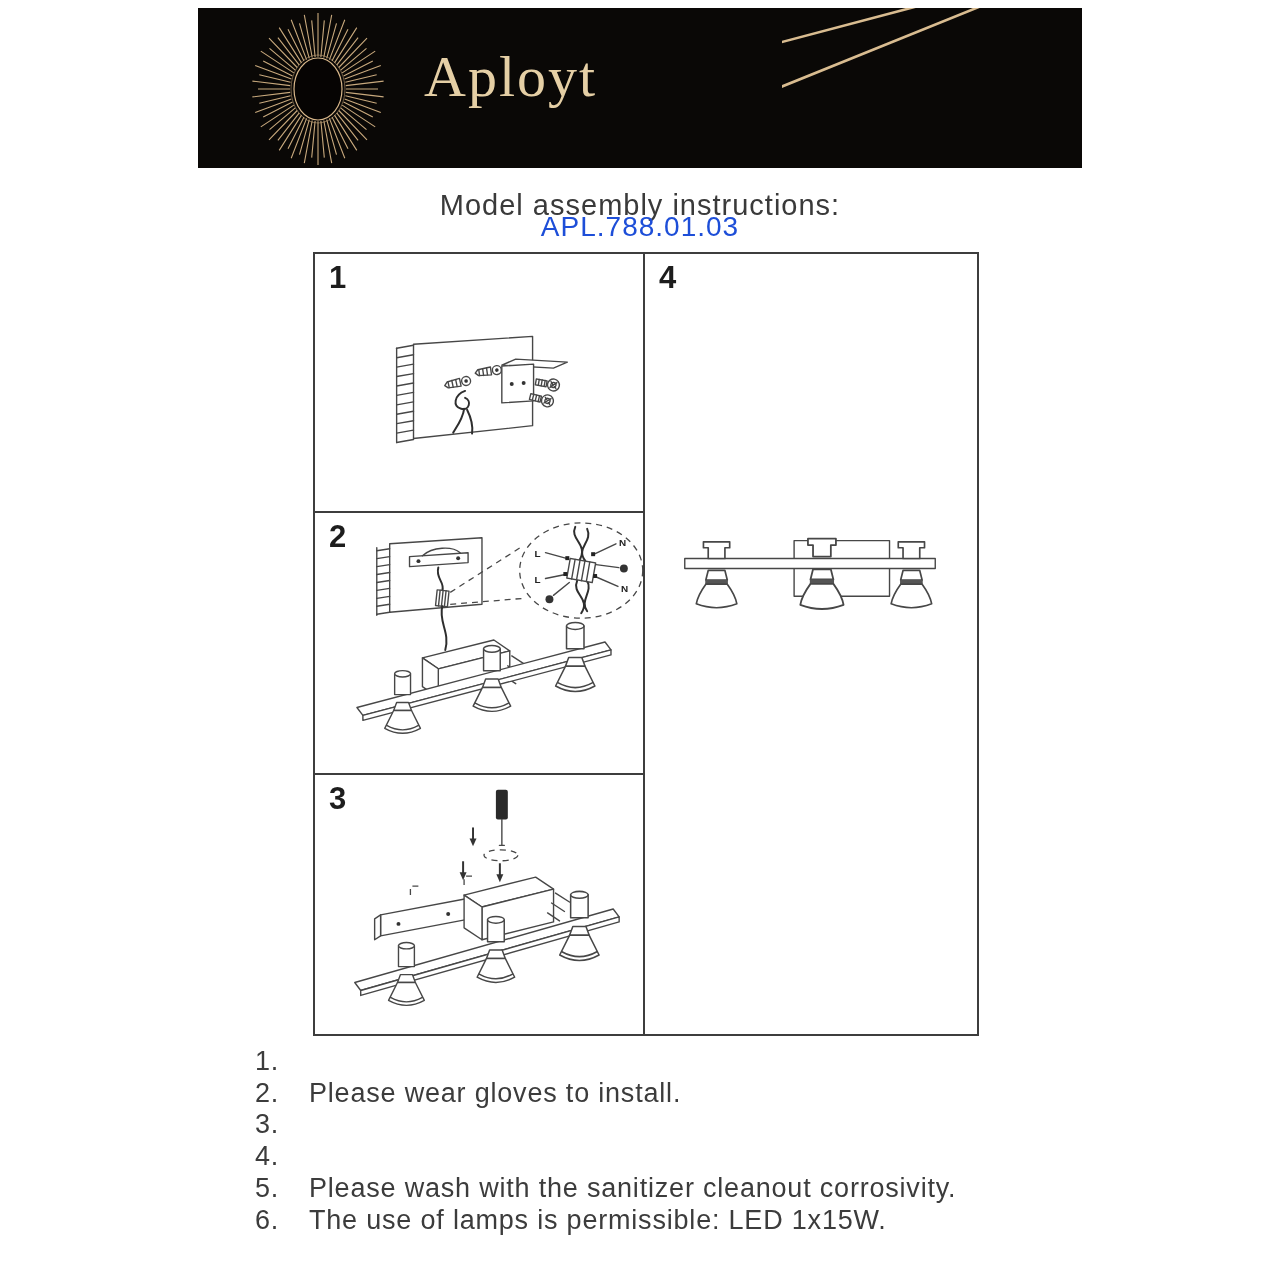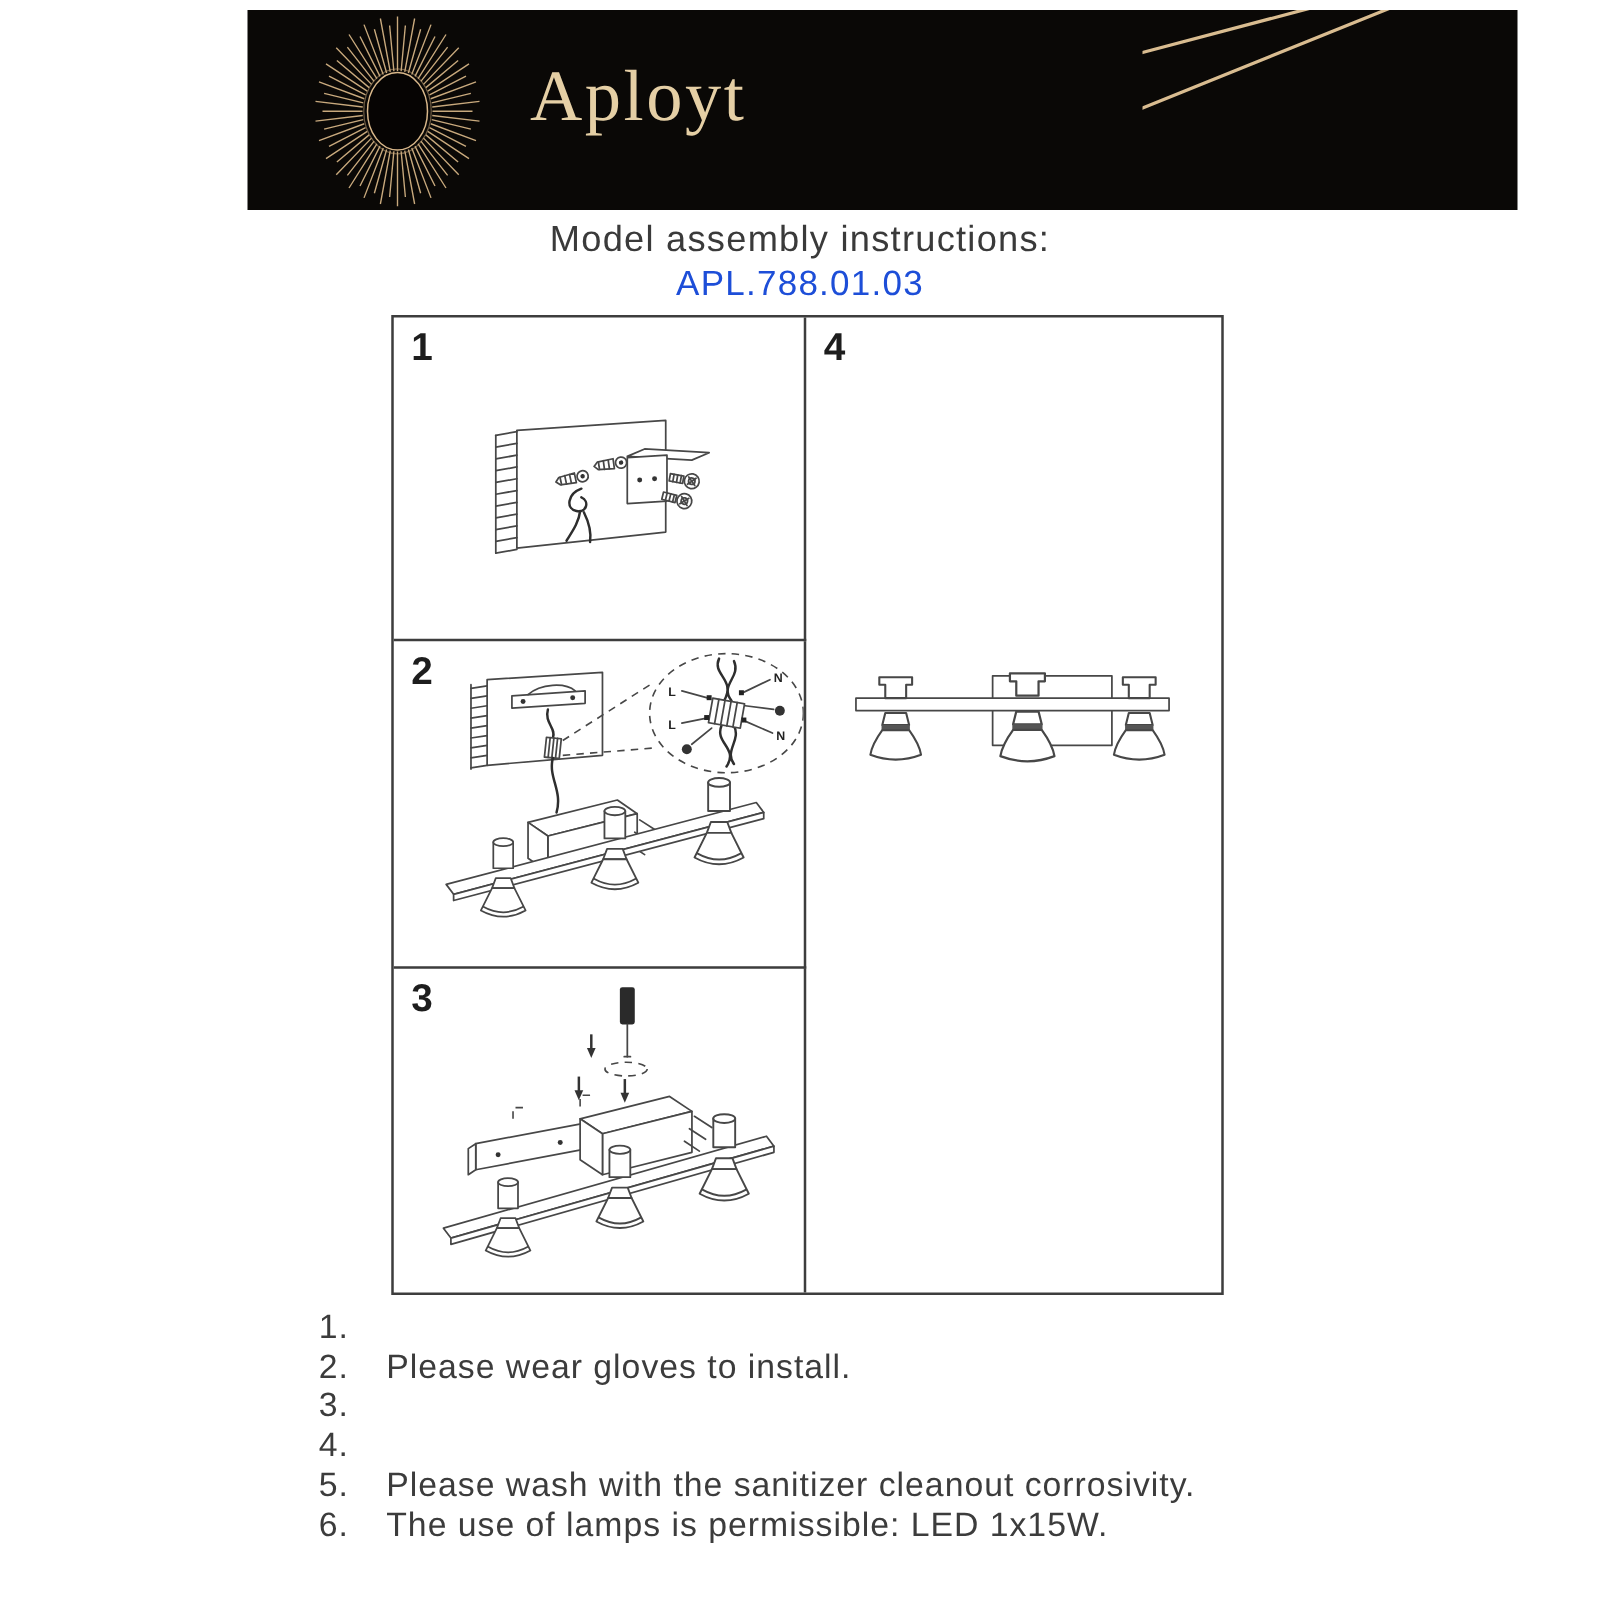--- a/index.html
+++ b/index.html
@@ -1,28 +1,28 @@
 <!DOCTYPE html>
 <html><head>
 <meta charset="utf-8">
 <style>
   html,body{margin:0;padding:0;}
   body{
     width:1280px;height:1280px;position:relative;background:#ffffff;
     font-family:"Liberation Sans", sans-serif;color:#3c3c3c;overflow:hidden;
   }
   
-  .banner{position:absolute;left:198px;top:8px;width:1016px;height:160px;
+  .banner{position:absolute;left:198px;top:8px;width:884px;height:160px;
     background:#0a0806;overflow:hidden;}
   .star-logo{position:absolute;left:40px;top:-4px;width:160px;height:170px;}
   .brand{position:absolute;left:226px;top:40px;font-family:"Liberation Serif", serif;
     font-size:58px;font-weight:normal;color:#e5cfa5;letter-spacing:2px;line-height:1;}
   .fan{position:absolute;right:0;top:0;width:300px;height:160px;}
   
-  .heading{position:absolute;left:0;top:176px;width:100%;text-align:center;
+  .heading{position:absolute;left:0;top:189px;width:100%;text-align:center;
     font-size:29px;letter-spacing:1px;color:#3a3a3a;}
   .model{position:absolute;left:0;top:211px;width:100%;text-align:center;
     font-size:28px;letter-spacing:1px;color:#1d4ed8;}
   
   .grid{position:absolute;left:313px;top:252px;width:666px;height:784px;
     border:2px solid #3d3d3d;box-sizing:border-box;
     display:grid;grid-template-columns:330px 1fr;grid-template-rows:259px 262px 1fr;}
   .cell{position:relative;box-sizing:border-box;}
   .c1{border-right:2px solid #3d3d3d;border-bottom:2px solid #3d3d3d;}
   .c2{border-right:2px solid #3d3d3d;border-bottom:2px solid #3d3d3d;}

